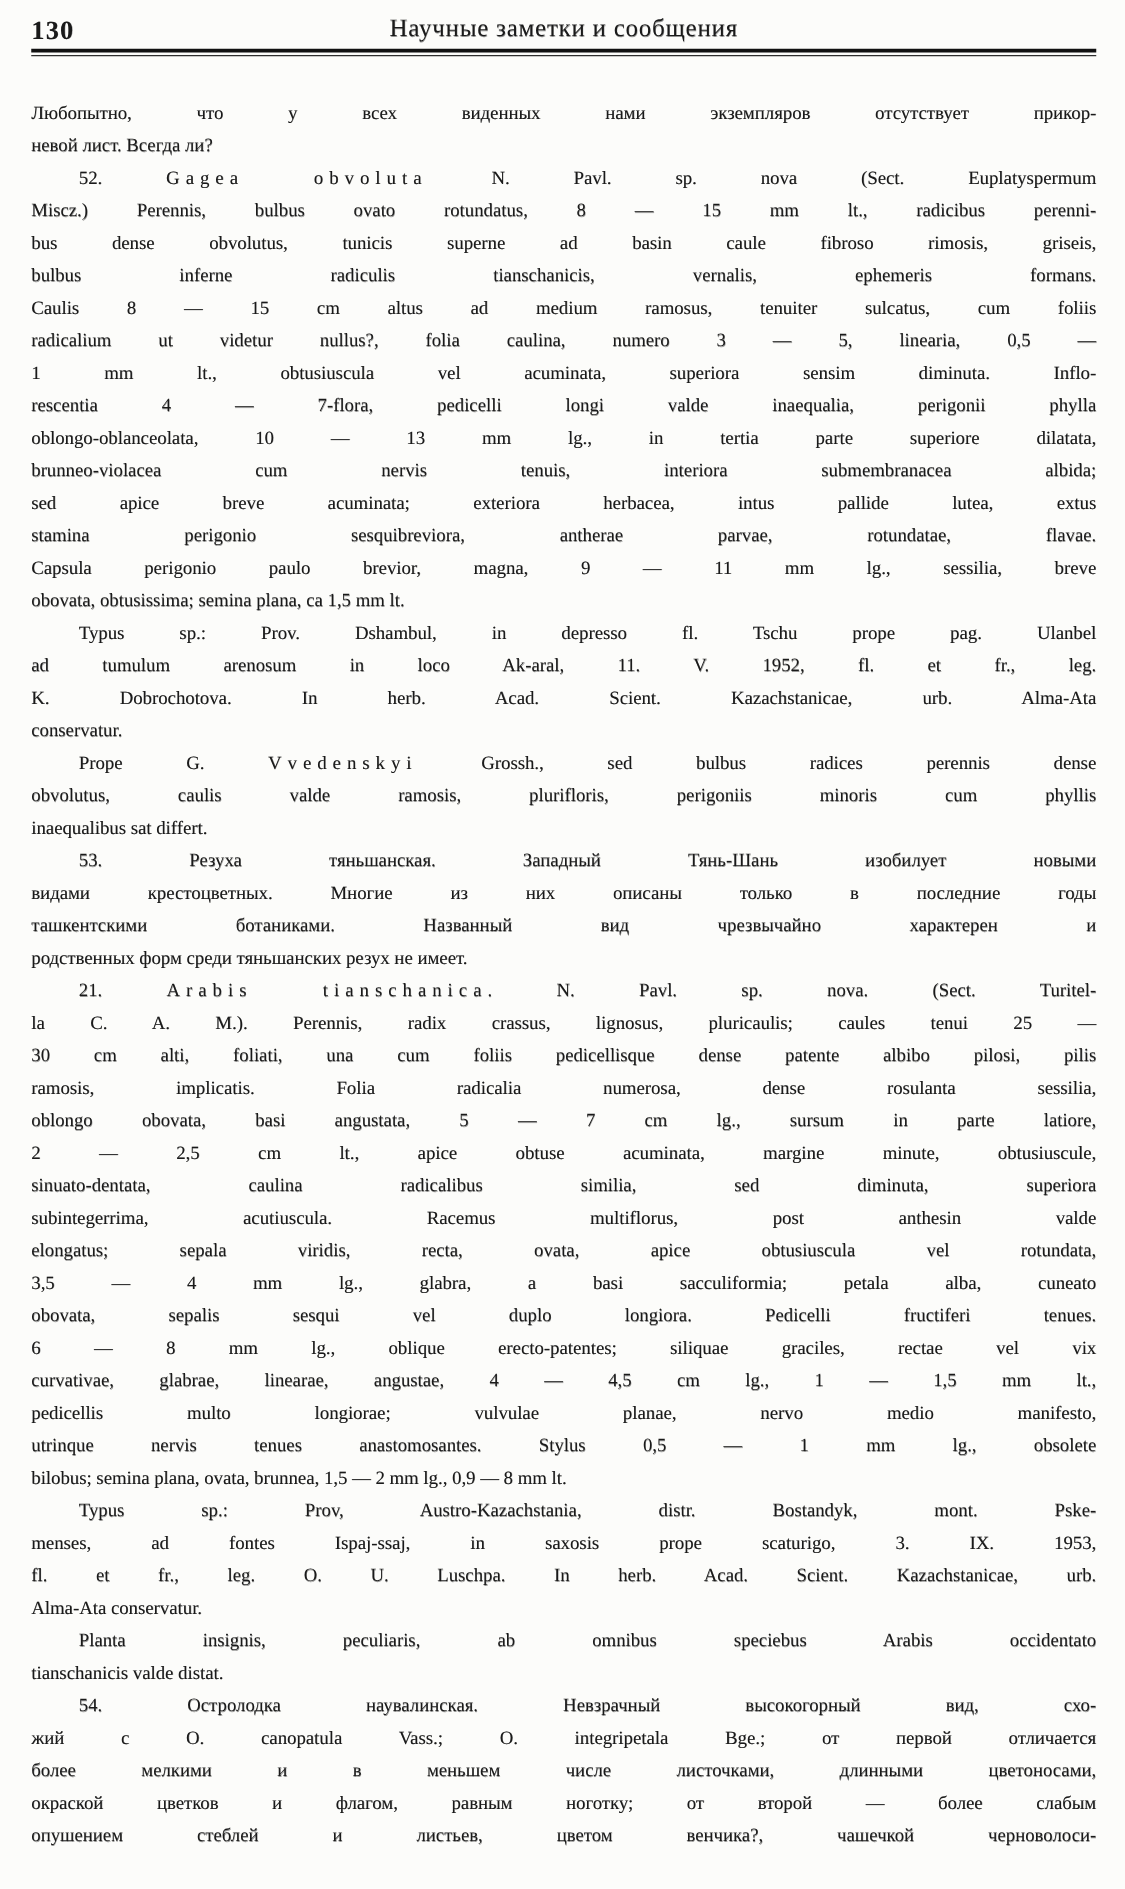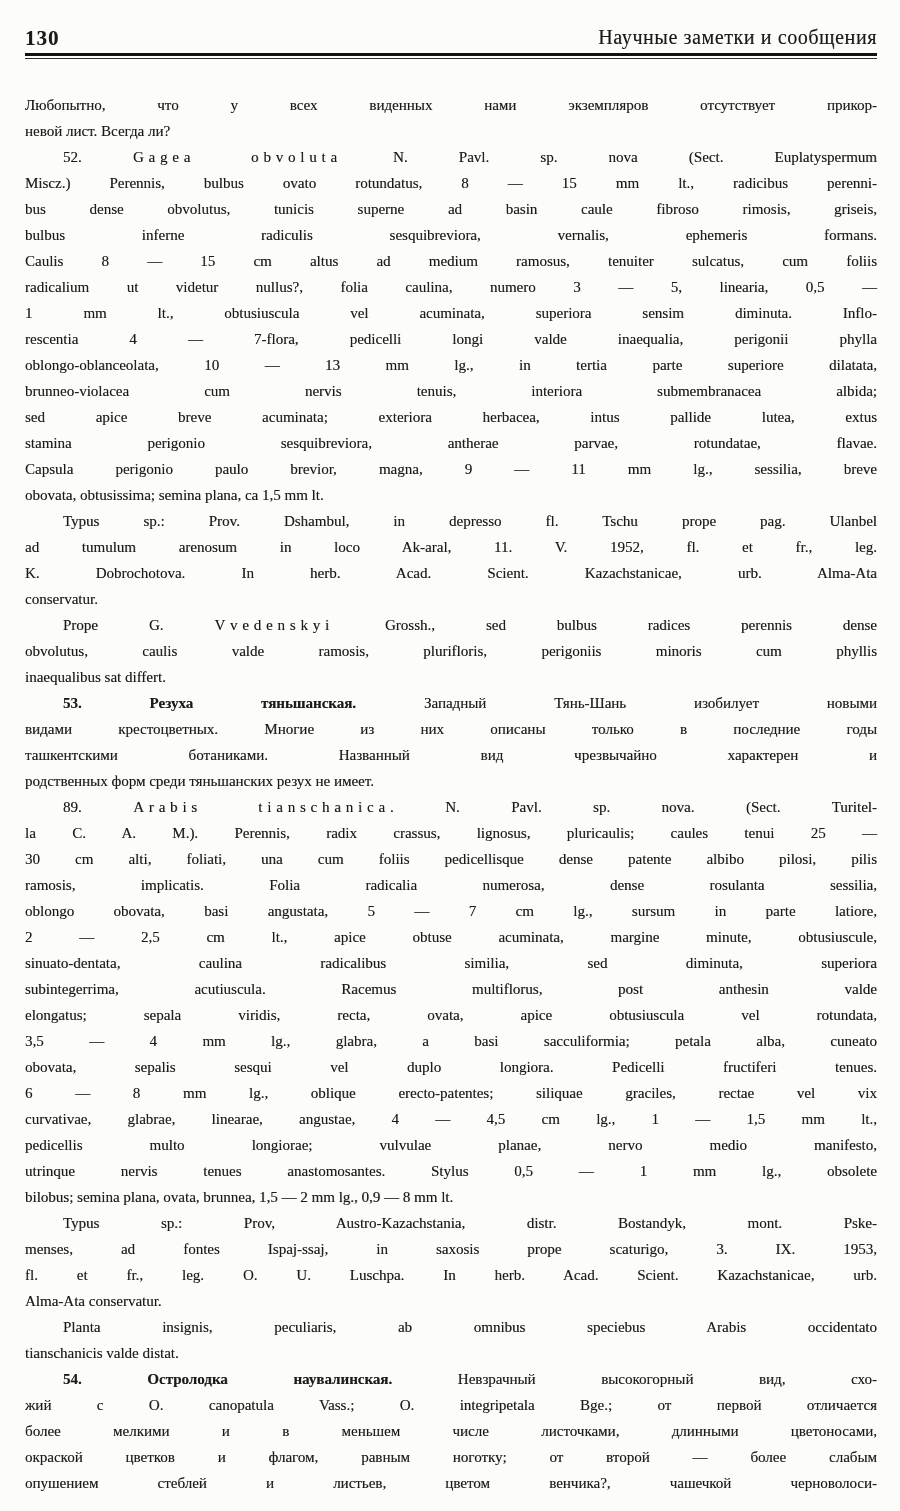--- a/index.html
+++ b/index.html
@@ -1,33 +1,33 @@
 <!DOCTYPE html>
 <html><head>
 <meta charset="utf-8">
 <style>
   html,body{margin:0;padding:0;background:#ffffff;}
   .page{
     position:relative;
     width:900px;height:1511px;
     background:#fcfcfa;
     box-sizing:border-box;
-    padding:26px 23px 0 25px;
+    padding:12px 23px 0 25px;
     overflow:hidden;
     font-family:"Liberation Serif","DejaVu Serif",serif;
     color:#1a1a1a;
     text-shadow:0.3px 0.2px 0 rgba(25,25,25,0.45);
   }
   .hdr{position:relative;height:22px;}
   .pagenum{
     position:absolute;left:0;top:0;
     font-size:21px;font-weight:bold;letter-spacing:1px;
   }
   .runtitle{
-    text-align:right;font-size:20px;letter-spacing:0.6px;
+    text-align:center;font-size:20px;letter-spacing:0.6px;
   }
   .rule{
     margin-top:5px;
     height:2px;
     border-top:3.5px solid #111;
     border-bottom:1.3px solid #2e2e2e;
   }
   .bodytext{
     margin-top:33px;
     font-size:15px;
@@ -35,21 +35,21 @@
   }
   .ln{
     height:26px;
     text-align:justify;
     text-align-last:justify;
     white-space:nowrap;
   }
   .ln.ind{padding-left:38px;}
   .ln.end{text-align-last:left;}
   .spaced{letter-spacing:0.32em;}
-  .b{font-weight:bold;}
+  .b{font-weight:normal;}
 </style>
 </head>
 <body>
 
 <div class="page">
 
   <div class="hdr">
     <span class="pagenum">130</span>
     <div class="runtitle">Научные заметки и сообщения</div>
   </div>
@@ -59,21 +59,21 @@
 
     <div>
       <div class="ln">Любопытно, что у всех виденных нами экземпляров отсутствует прикор-</div>
       <div class="ln end">невой лист. Всегда ли?</div>
     </div>
 
     <div>
       <div class="ln ind"><span>52. </span><span class="spaced">Gagea obvoluta</span><span> N. Pavl. sp. nova (Sect. Euplatyspermum</span></div>
       <div class="ln">Miscz.) Perennis, bulbus ovato rotundatus, 8 — 15 mm lt., radicibus perenni-</div>
       <div class="ln">bus dense obvolutus, tunicis superne ad basin caule fibroso rimosis, griseis,</div>
-      <div class="ln">bulbus inferne radiculis sesquibreviora, vernalis, ephemeris formans.</div>
+      <div class="ln">bulbus inferne radiculis tianschanicis, vernalis, ephemeris formans.</div>
       <div class="ln">Caulis 8 — 15 cm altus ad medium ramosus, tenuiter sulcatus, cum foliis</div>
       <div class="ln">radicalium ut videtur nullus?, folia caulina, numero 3 — 5, linearia, 0,5 —</div>
       <div class="ln">1 mm lt., obtusiuscula vel acuminata, superiora sensim diminuta. Inflo-</div>
       <div class="ln">rescentia 4 — 7-flora, pedicelli longi valde inaequalia, perigonii phylla</div>
       <div class="ln">oblongo-oblanceolata, 10 — 13 mm lg., in tertia parte superiore dilatata,</div>
       <div class="ln">brunneo-violacea cum nervis tenuis, interiora submembranacea albida;</div>
       <div class="ln">sed apice breve acuminata; exteriora herbacea, intus pallide lutea, extus</div>
       <div class="ln">stamina perigonio sesquibreviora, antherae parvae, rotundatae, flavae.</div>
       <div class="ln">Capsula perigonio paulo brevior, magna, 9 — 11 mm lg., sessilia, breve</div>
       <div class="ln end">obovata, obtusissima; semina plana, ca 1,5 mm lt.</div>
@@ -93,21 +93,21 @@
     </div>
 
     <div>
       <div class="ln ind"><span class="b">53. Резуха тяньшанская.</span><span> Западный Тянь-Шань изобилует новыми</span></div>
       <div class="ln">видами крестоцветных. Многие из них описаны только в последние годы</div>
       <div class="ln">ташкентскими ботаниками. Названный вид чрезвычайно характерен и</div>
       <div class="ln end">родственных форм среди тяньшанских резух не имеет.</div>
     </div>
 
     <div>
-      <div class="ln ind"><span>89. </span><span class="spaced">Arabis tianschanica</span><span>. N. Pavl. sp. nova. (Sect. Turitel-</span></div>
+      <div class="ln ind"><span>21. </span><span class="spaced">Arabis tianschanica</span><span>. N. Pavl. sp. nova. (Sect. Turitel-</span></div>
       <div class="ln">la C. A. M.). Perennis, radix crassus, lignosus, pluricaulis; caules tenui 25 —</div>
       <div class="ln">30 cm alti, foliati, una cum foliis pedicellisque dense patente albibo pilosi, pilis</div>
       <div class="ln">ramosis, implicatis. Folia radicalia numerosa, dense rosulanta sessilia,</div>
       <div class="ln">oblongo obovata, basi angustata, 5 — 7 cm lg., sursum in parte latiore,</div>
       <div class="ln">2 — 2,5 cm lt., apice obtuse acuminata, margine minute, obtusiuscule,</div>
       <div class="ln">sinuato-dentata, caulina radicalibus similia, sed diminuta, superiora</div>
       <div class="ln">subintegerrima, acutiuscula. Racemus multiflorus, post anthesin valde</div>
       <div class="ln">elongatus; sepala viridis, recta, ovata, apice obtusiuscula vel rotundata,</div>
       <div class="ln">3,5 — 4 mm lg., glabra, a basi sacculiformia; petala alba, cuneato</div>
       <div class="ln">obovata, sepalis sesqui vel duplo longiora. Pedicelli fructiferi tenues.</div>

